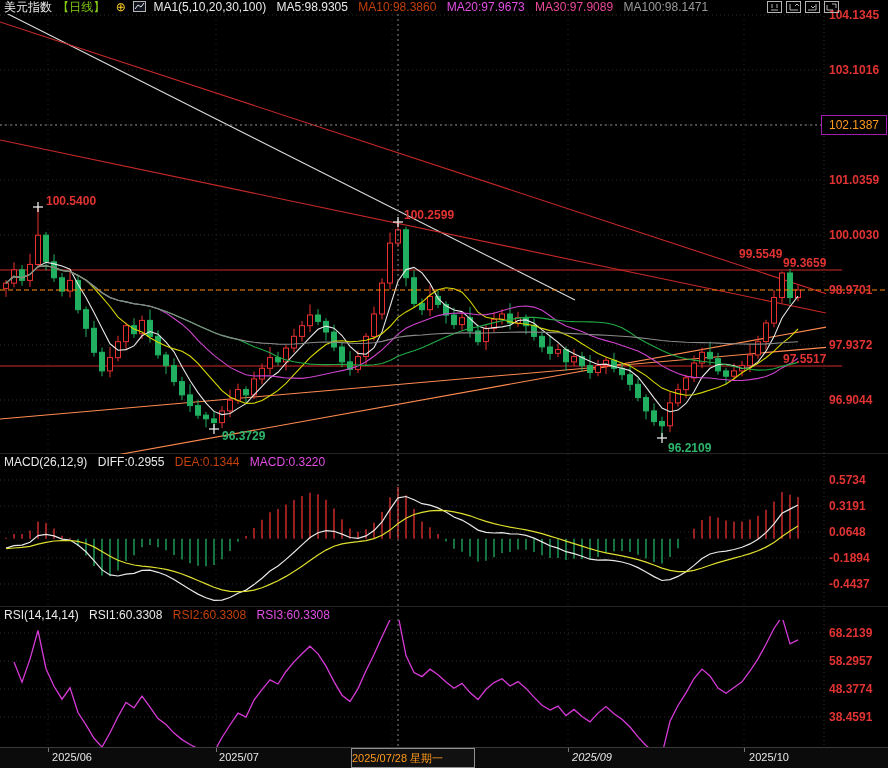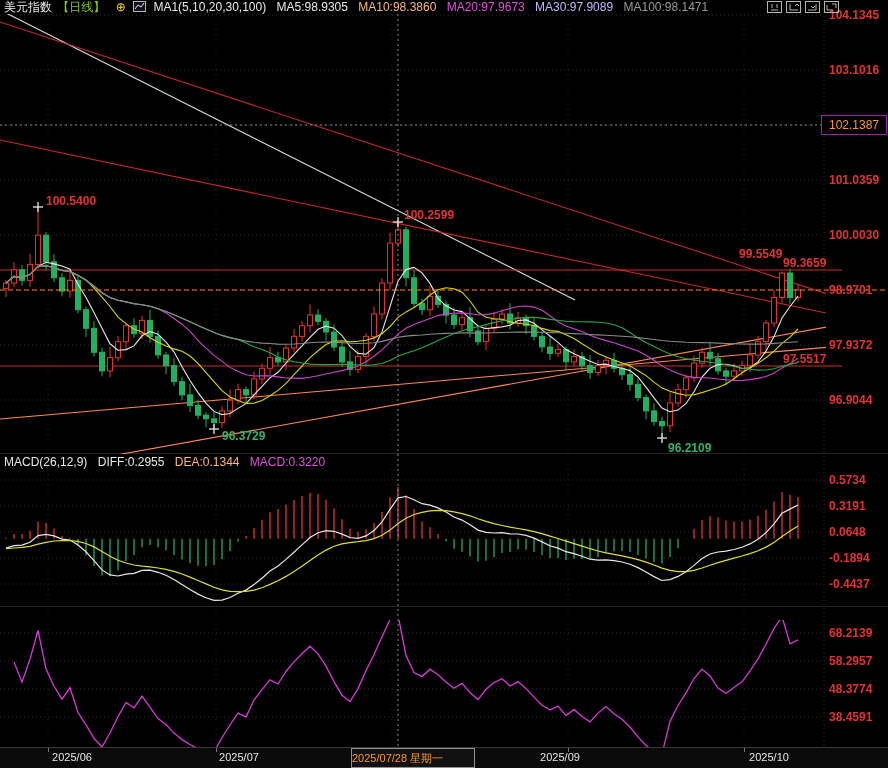--- a/index.html
+++ b/index.html
@@ -1,21 +1,21 @@
 <!DOCTYPE html>
 <html><head>
 <meta charset="utf-8">
 <style>
   html,body{margin:0;padding:0;background:#000;}
   #app{position:relative;width:888px;height:768px;background:#000;overflow:hidden;
        font-family:"Liberation Sans",sans-serif;}
   #chart-svg{position:absolute;top:0;left:0;z-index:1;}
   .hdr{position:absolute;left:4px;white-space:nowrap;font-size:12px;z-index:5;line-height:14px;}
   .hdr span{margin-right:7px;margin-top:7px;}
-  .w{color:#e8e8e8}.y{color:#fdba74}.m{color:#e24fe2}.g{color:#c4b5fd}
+  .w{color:#e8e8e8}.y{color:#c2410c}.m{color:#e24fe2}.g{color:#ec4899}
   .gr{color:#9a9a9a}.or{color:#84cc16}.pl{color:#ffd020}
   #toolbar{position:absolute;top:1px;left:767px;display:flex;gap:4px;z-index:6;}
   .tool{width:15px;height:12px;cursor:pointer;}
   #watermark{position:absolute;right:26px;top:700px;font-size:37px;color:#c2c7cc;
              letter-spacing:1px;z-index:4;opacity:.95;}
   #x-axis-bar{position:absolute;top:747px;left:0;width:888px;height:21px;background:#0b0b0b;
               border-top:1px solid #3a3a3a;z-index:4;}
   .x-label{position:absolute;top:3px;font-size:11px;color:#e6e6e6;transform:translateX(-50%);
            white-space:nowrap;}
   .x-tick{position:absolute;top:0;width:1px;height:4px;background:#777;}
@@ -454,29 +454,35 @@
       </svg>
   </div>
 
   <div class="hdr" style="top:455px">
     <span class="w">MACD(26,12,9)</span>
     <span class="w">DIFF:0.2955</span>
     <span class="y">DEA:0.1344</span>
     <span class="m">MACD:0.3220</span>
   </div>
 
+  <div class="hdr" style="top:608px">
+    <span class="w">RSI(14,14,14)</span>
+    <span class="w">RSI1:60.3308</span>
+    <span class="y">RSI2:60.3308</span>
+    <span class="m">RSI3:60.3308</span>
+  </div>
 
 
   <div id="crosshair-price-box">102.1387</div>
   <div id="crosshair-date-box">2025/07/28 星期一</div>
 
   <div id="x-axis-bar">
       <div class="x-tick" style="left: 48px;"></div>
       <div class="x-tick" style="left: 216px;"></div>
       <div class="x-tick" style="left: 392px;"></div>
       <div class="x-tick" style="left: 568px;"></div>
       <div class="x-tick" style="left: 744px;"></div>
       <div class="x-label" style="left: 72px;">2025/06</div>
       <div class="x-label" style="left: 239px;">2025/07</div>
-      <div class="x-label" style="left: 560px;">2025/09</div>
+      <div class="x-label" style="left: 592px; font-style: italic;">2025/09</div>
       <div class="x-label" style="left: 769px;">2025/10</div>
     </div>
 </div>
 
 </body></html>

